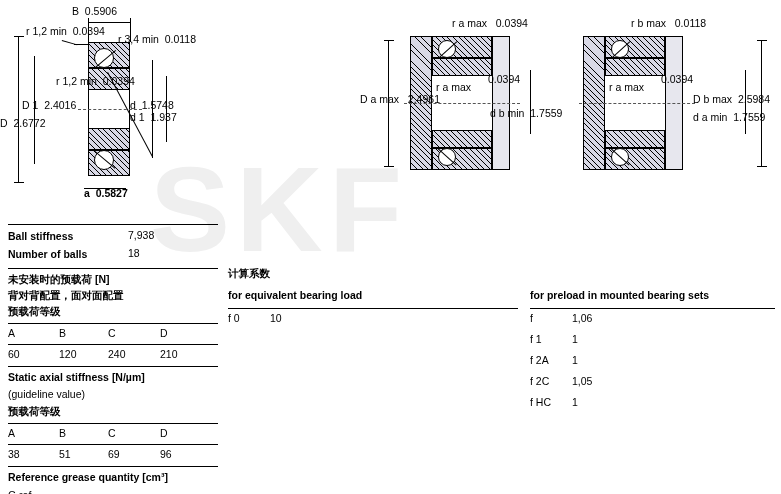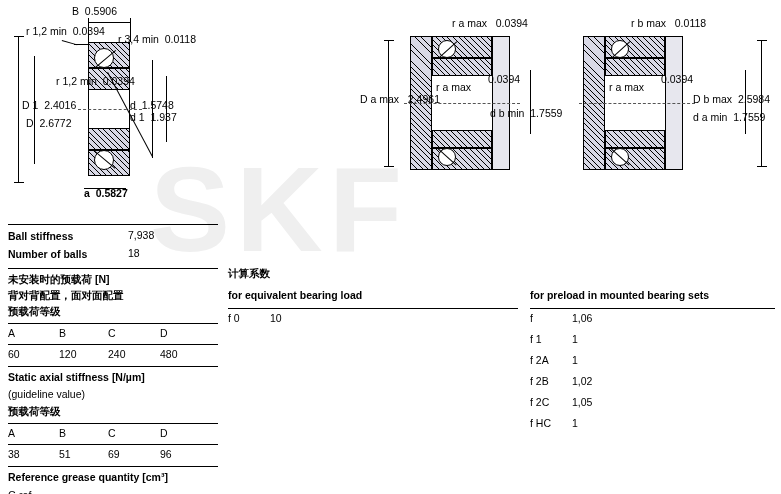--- a/index.html
+++ b/index.html
@@ -126,21 +126,21 @@
 
   <div class="vline" style="left:34px; top:56px; height:108px;"></div>
   <div class="abs lbl" style="left:22px; top:100px;">
     <span>D 1</span>
     &nbsp;<span>2.4016</span>
   </div>
 
   <div class="vline" style="left:18px; top:36px; height:146px;"></div>
   <div class="hline" style="left:14px; top:36px; width:10px;"></div>
   <div class="hline" style="left:14px; top:182px; width:10px;"></div>
-  <div class="abs lbl" style="left:8px; top:118px;padding-left:18px;">
+  <div class="abs lbl" style="left:0; top:118px;">
     <span>D</span>
     &nbsp;<span>2.6772</span>
   </div>
 
   <div class="hline" style="left:84px; top:188px; width:42px;"></div>
   <div class="abs lbl" style="left:84px; top:188px;font-weight:bold;">
     <span>a</span>
     &nbsp;<span>0.5827</span>
   </div>
 </div>
@@ -259,21 +259,21 @@
     <span class="lbl" style="position:absolute; left:100px;">C</span>
     <span class="lbl" style="position:absolute; left:152px;">D</span>
   </div>
 
   <div class="hline" style="left:0; top:120px; width:210px;"></div>
 
   <div class="abs" style="left:0; top:125px; width:210px;">
     <span class="lbl" style="position:absolute; left:0;">60</span>
     <span class="lbl" style="position:absolute; left:51px;">120</span>
     <span class="lbl" style="position:absolute; left:100px;">240</span>
-    <span class="lbl" style="position:absolute; left:152px;">480</span>
+    <span class="lbl" style="position:absolute; left:152px;">210</span>
   </div>
 
   <div class="hline" style="left:0; top:142px; width:210px;"></div>
 
   <div class="abs lbl bold" style="left:0; top:148px;">Static axial stiffness [N/µm]</div>
   <div class="abs lbl" style="left:0; top:165px;">(guideline value)</div>
   <div class="abs lbl bold" style="left:0; top:182px;">预载荷等级</div>
 
   <div class="hline" style="left:0; top:199px; width:210px;"></div>
 
@@ -327,24 +327,20 @@
     </div>
     <div style="position:relative; height:21px;">
       <span class="lbl" style="position:absolute; left:0;">f 1</span>
       <span class="lbl" style="position:absolute; left:42px;">1</span>
     </div>
     <div style="position:relative; height:21px;">
       <span class="lbl" style="position:absolute; left:0;">f 2A</span>
       <span class="lbl" style="position:absolute; left:42px;">1</span>
     </div>
     <div style="position:relative; height:21px;">
-      <span class="lbl" style="position:absolute; left:0;">f 2B</span>
-      <span class="lbl" style="position:absolute; left:42px;">1,02</span>
-    </div>
-    <div style="position:relative; height:21px;">
       <span class="lbl" style="position:absolute; left:0;">f 2C</span>
       <span class="lbl" style="position:absolute; left:42px;">1,05</span>
     </div>
     <div style="position:relative; height:21px;">
       <span class="lbl" style="position:absolute; left:0;">f HC</span>
       <span class="lbl" style="position:absolute; left:42px;">1</span>
     </div>
   </div>
 </div>
 

